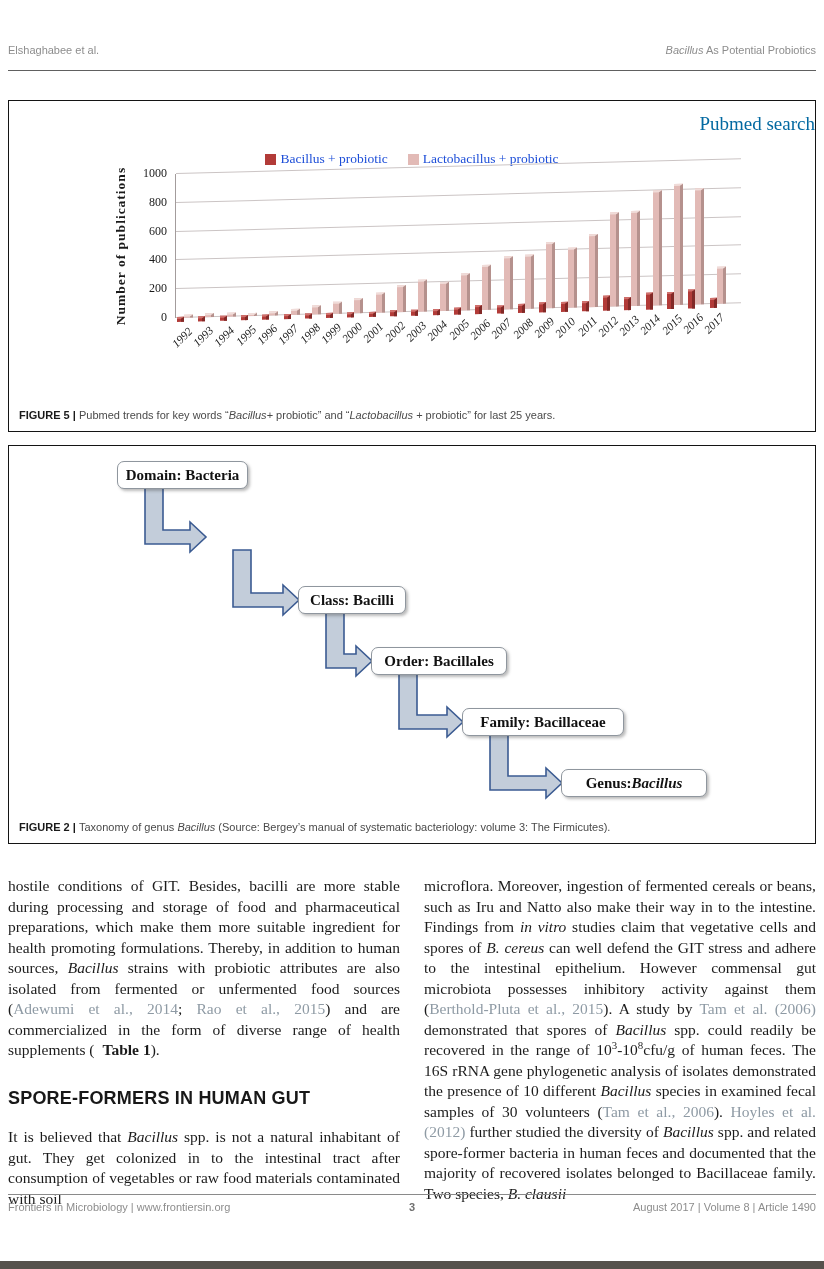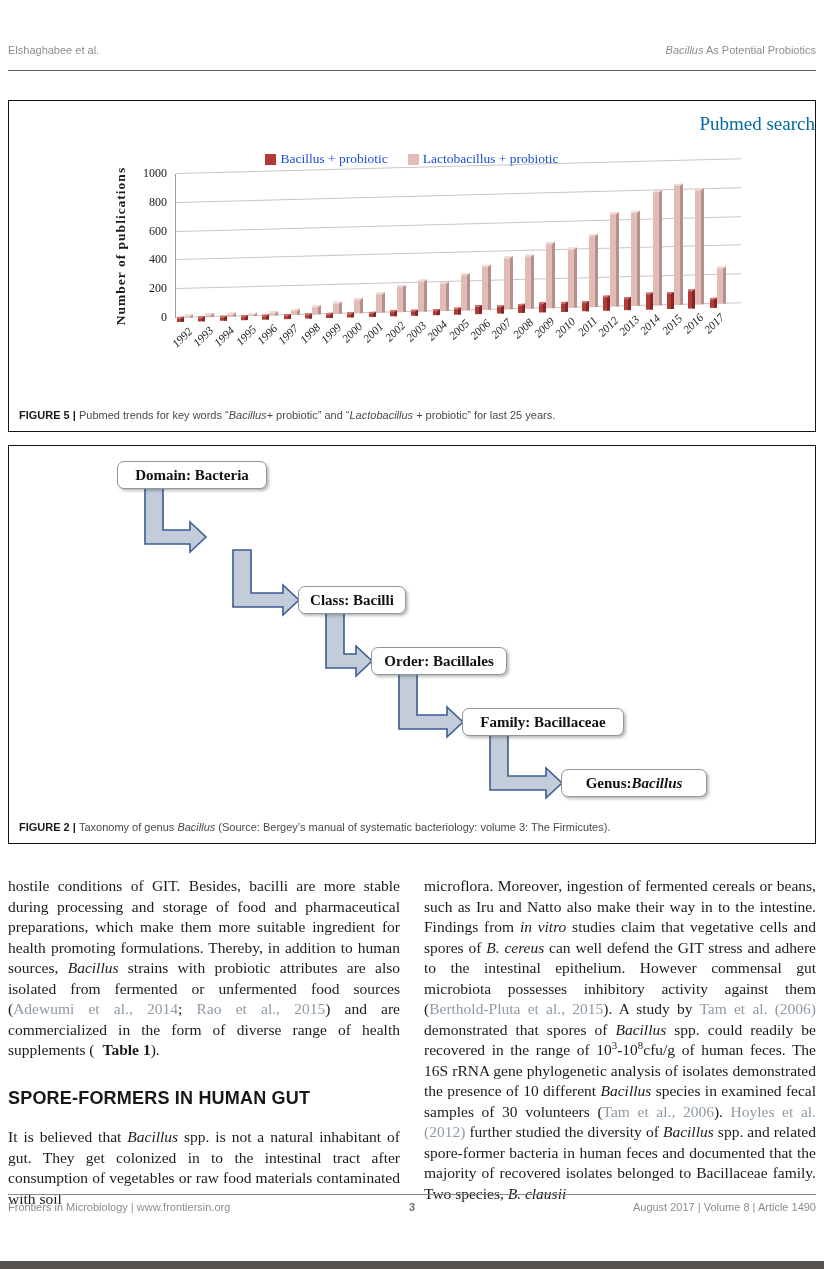--- a/index.html
+++ b/index.html
@@ -197,21 +197,21 @@
   </div>
 
   <div class="figbox" id="fig2">
     <svg id="taxo-arrows" width="806" height="399">
         <polygon points="136,42 154,42 154,84 181,84 181,76 197,91 181,106 181,98 136,98" fill="#c3cdda" stroke="#3b5b92" stroke-width="1.6" stroke-linejoin="miter"></polygon>
         <polygon points="224,104 242,104 242,147 274,147 274,139 290,154 274,169 274,161 224,161" fill="#c3cdda" stroke="#3b5b92" stroke-width="1.6" stroke-linejoin="miter"></polygon>
         <polygon points="317,167 335,167 335,208 347,208 347,200 363,215 347,230 347,222 317,222" fill="#c3cdda" stroke="#3b5b92" stroke-width="1.6" stroke-linejoin="miter"></polygon>
         <polygon points="390,228 408,228 408,269 438,269 438,261 454,276 438,291 438,283 390,283" fill="#c3cdda" stroke="#3b5b92" stroke-width="1.6" stroke-linejoin="miter"></polygon>
         <polygon points="481,289 499,289 499,330 537,330 537,322 553,337 537,352 537,344 481,344" fill="#c3cdda" stroke="#3b5b92" stroke-width="1.6" stroke-linejoin="miter"></polygon>
       </svg>
-    <div class="taxo-node" style="left:108px; top:15px;  width:150px;">
+    <div class="taxo-node" style="left:108px; top:15px;  width:131px;">
         <span>Domain: Bacteria</span>
       </div>
     <div class="taxo-node" style="left:289px; top:140px; width:108px;">
         <span>Class: Bacilli</span>
       </div>
     <div class="taxo-node" style="left:362px; top:201px; width:136px;">
         <span>Order: Bacillales</span>
       </div>
     <div class="taxo-node" style="left:453px; top:262px; width:162px;">
         <span>Family: Bacillaceae</span>

